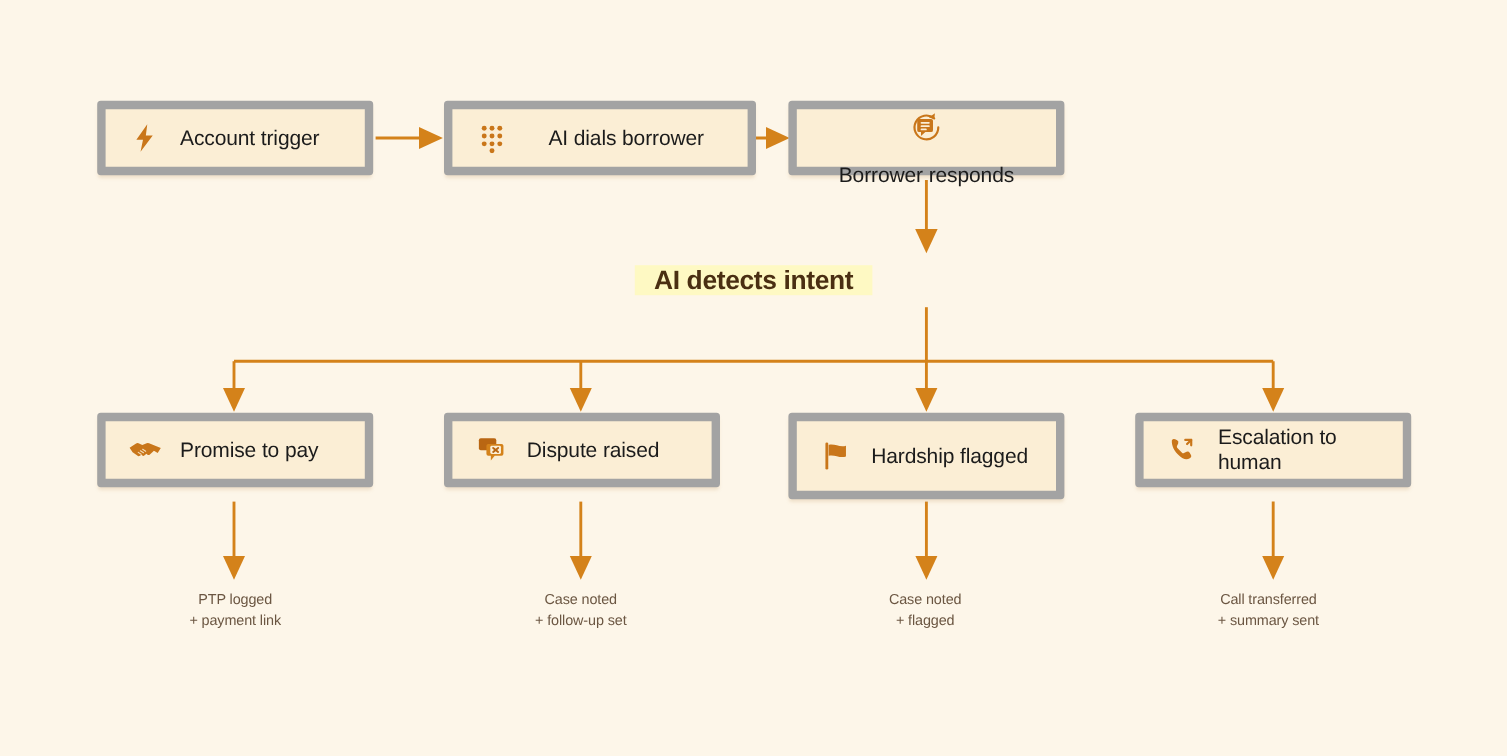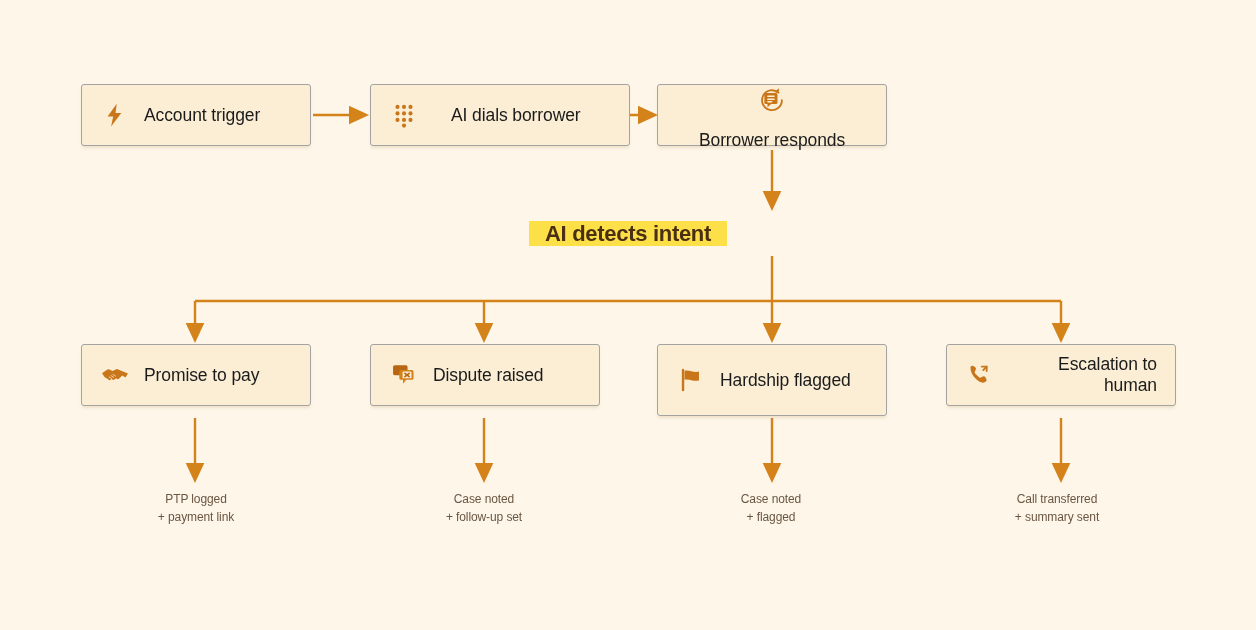--- a/index.html
+++ b/index.html
@@ -27,28 +27,27 @@
     top: 0;
     width: 1256px;
     height: 630px;
     pointer-events: none;
   }
   
   .node {
     position: absolute;
     box-sizing: border-box;
     background: #fbeed5;
-    border: 1px solid #a3a3a3;
+    border: 7px solid #a3a3a3;
     border-radius: 3px;
     box-shadow: 0 3px 3px -1px rgba(193, 150, 92, 0.22);
     display: flex;
     align-items: center;
     gap: 14px;
     padding: 0 18px;
-    text-align: right;
   }
   .node .icon {
     flex: 0 0 auto;
     width: 30px;
     height: 30px;
     display: flex;
     align-items: center;
     justify-content: center;
   }
   .node .node-label {
@@ -75,21 +74,21 @@
     left: 0;
     top: 221px;
     width: 1256px;
     text-align: center;
     font-size: 22px;
     font-weight: bold;
     color: #4a2f12;
     letter-spacing: -0.3px;
   }
   #intent-heading span {
-    background: #fde047;
+    background: #fef9c3;
     padding: 0 16px;
   }
   
   .caption {
     position: absolute;
     width: 260px;
     text-align: center;
     font-size: 12px;
     line-height: 1.5;
     color: #6b5642;

